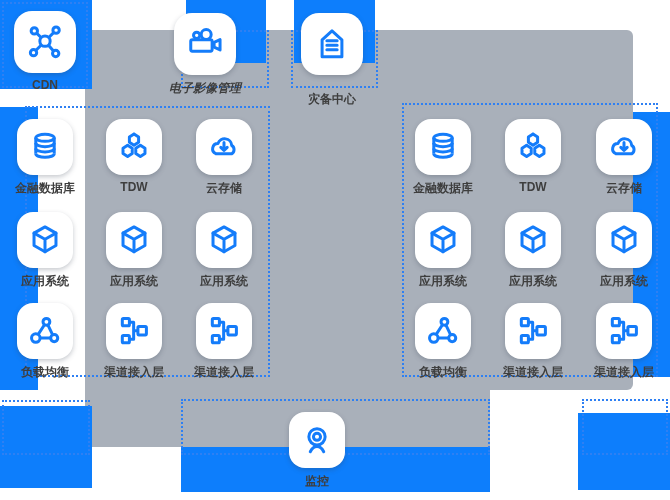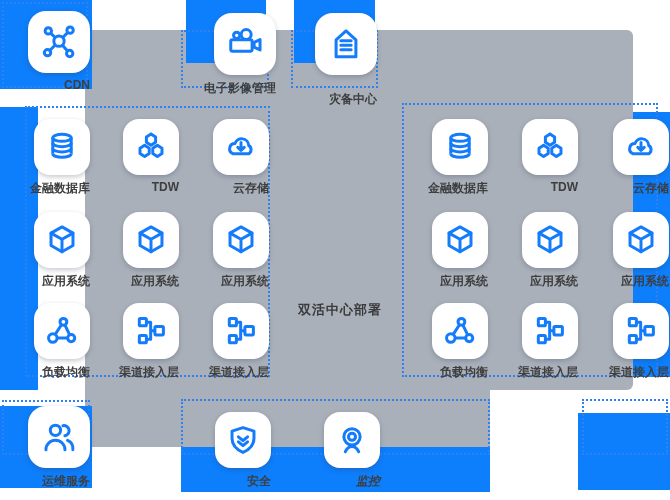--- a/index.html
+++ b/index.html
@@ -2,21 +2,21 @@
 <html><head>
 <meta charset="utf-8">
 <style>
   html,body{margin:0;padding:0;background:#fff;}
   .stage{position:relative;width:670px;height:500px;background:#ffffff;overflow:hidden;
          font-family:"Liberation Sans","DejaVu Sans",sans-serif;}
   .panel{position:absolute;background:#A9B0BA;}
   .panel.rd{border-radius:6px;}
   .bar{position:absolute;background:#0D7EFC;}
   .dashed{position:absolute;border:2px dotted #2E80F3;box-sizing:border-box;}
-  .tile{position:absolute;width:90px;display:flex;flex-direction:column;align-items:flex-end;gap:5px;}
+  .tile{position:absolute;width:90px;display:flex;flex-direction:column;align-items:center;gap:5px;}
   .card{width:56px;height:56px;background:#fff;border-radius:16px;
         box-shadow:0 2px 5px rgba(50,60,80,.28);display:flex;align-items:center;justify-content:center;}
   .card.lg{width:62px;height:62px;border-radius:18px;}
   .ic{width:34px;height:34px;}
   .lg .ic{width:38px;height:38px;}
   .lbl{font-size:12px;font-weight:700;color:#3E3E3E;white-space:nowrap;}
   .ctext{position:absolute;width:220px;text-align:center;font-size:13px;font-weight:700;
          color:#3A3A3A;letter-spacing:1px;}
   svg *{vector-effect:non-scaling-stroke;}
 </style>
@@ -119,31 +119,30 @@
 
   <div class="dashed" style="left:2px;top:2px;width:86px;height:86px;"></div>
   <div class="dashed" style="left:181px;top:30px;width:88px;height:58px;"></div>
   <div class="dashed" style="left:291px;top:30px;width:87px;height:58px;"></div>
   <div class="dashed" style="left:25px;top:106px;width:245px;height:271px;"></div>
   <div class="dashed" style="left:402px;top:103px;width:256px;height:274px;"></div>
   <div class="dashed" style="left:2px;top:400px;width:88px;height:55px;"></div>
   <div class="dashed" style="left:181px;top:399px;width:309px;height:56px;"></div>
   <div class="dashed" style="left:582px;top:399px;width:86px;height:56px;"></div>
 
-  <div class="ctext" style="left:230px;top:301px;">双活中心部署</div>
 
   <div class="tile" style="left:0px;top:11px;">
     <div class="card lg">
         <svg class="ic" viewBox="0 0 48 48">
           <use href="#i-cdn"></use>
         </svg>
       </div>
     <div class="lbl">CDN</div>
   </div>
-  <div class="tile" style="left:186px;top:13px;">
+  <div class="tile" style="left:160px;top:13px;font-style:italic;">
     <div class="card lg">
         <svg class="ic" viewBox="0 0 48 48">
           <use href="#i-camera"></use>
         </svg>
       </div>
     <div class="lbl">电子影像管理</div>
   </div>
   <div class="tile" style="left:287px;top:13px;gap:16px;">
     <div class="card lg">
         <svg class="ic" viewBox="0 0 48 48">
@@ -292,37 +291,21 @@
   </div>
   <div class="tile" style="left:579px;top:303px;">
     <div class="card">
         <svg class="ic" viewBox="0 0 48 48">
           <use href="#i-tree"></use>
         </svg>
       </div>
     <div class="lbl">渠道接入层</div>
   </div>
 
-  <div class="tile" style="left:0px;top:406px;">
-    <div class="card lg">
-        <svg class="ic" viewBox="0 0 48 48">
-          <use href="#i-users"></use>
-        </svg>
-      </div>
-    <div class="lbl">运维服务</div>
-  </div>
-  <div class="tile" style="left:181px;top:412px;">
-    <div class="card">
-        <svg class="ic" viewBox="0 0 48 48">
-          <use href="#i-shield"></use>
-        </svg>
-      </div>
-    <div class="lbl">安全</div>
-  </div>
-  <div class="tile" style="left:290px;top:412px;font-style:italic;">
+  <div class="tile" style="left:272px;top:412px;">
     <div class="card">
         <svg class="ic" viewBox="0 0 48 48">
           <use href="#i-cam"></use>
         </svg>
       </div>
     <div class="lbl">监控</div>
   </div>
 
 </div>
 

